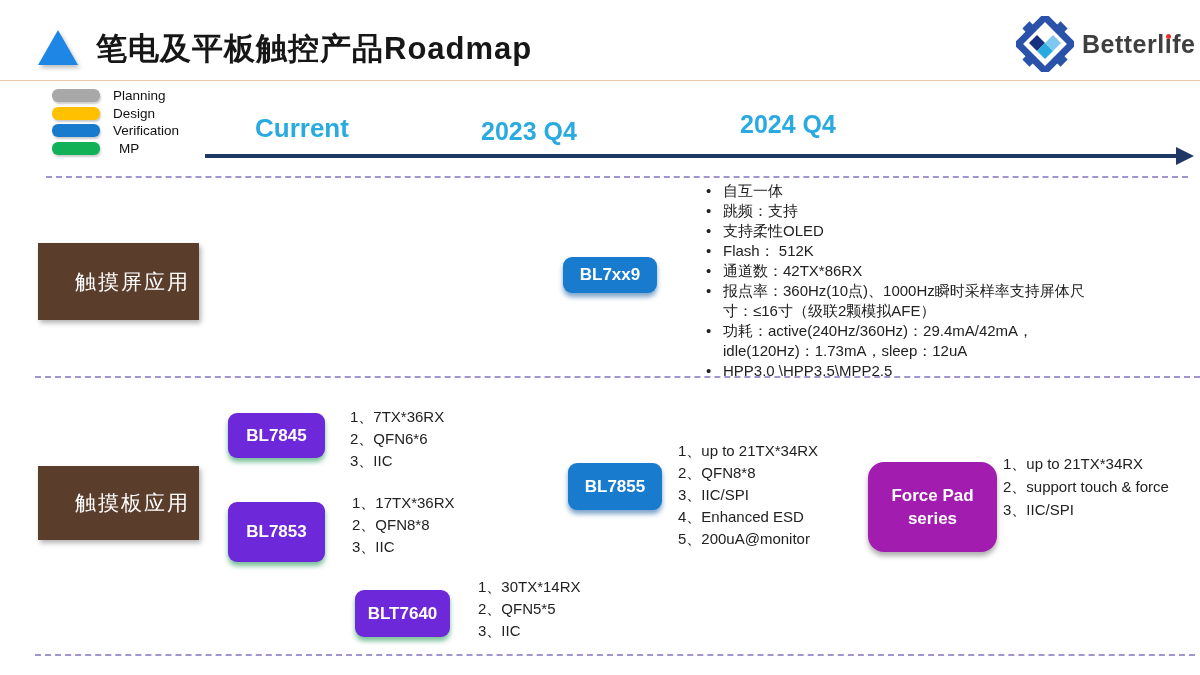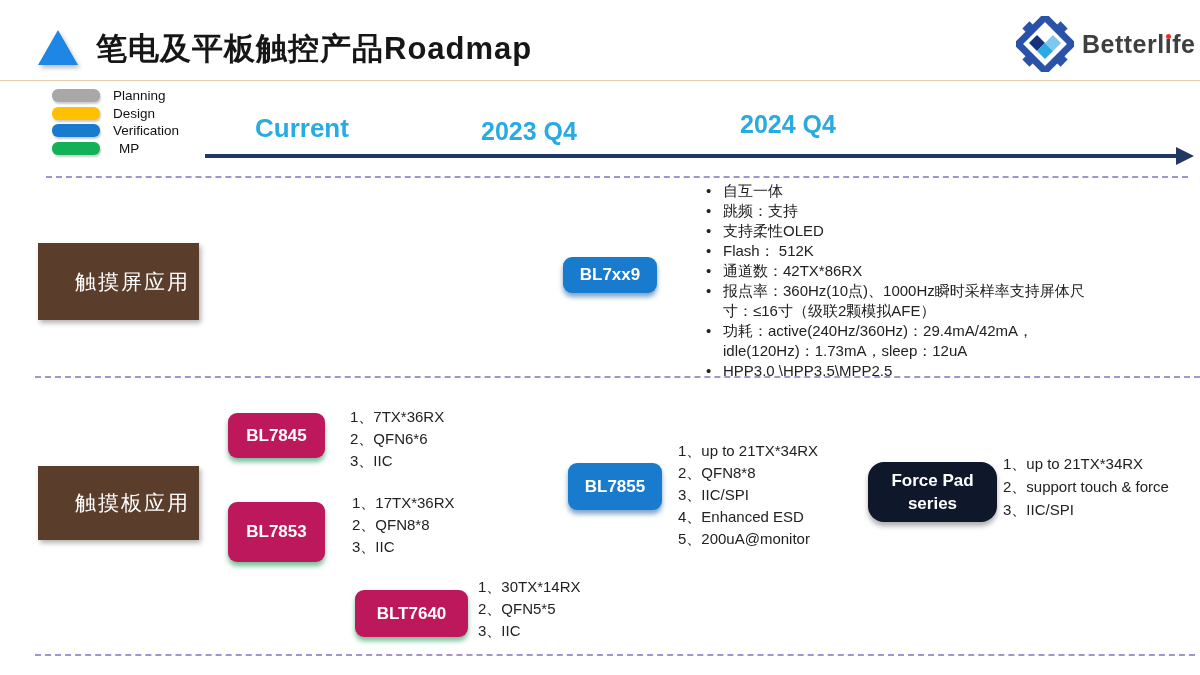--- a/index.html
+++ b/index.html
@@ -32,22 +32,22 @@
            border-left:18px solid #1f3864;border-top:9px solid transparent;border-bottom:9px solid transparent;}
 
   .dash{position:absolute;height:0;border-top:2px dashed #a294cf;}
 
   .rowlabel{position:absolute;background:#5b3d2b;color:#ffffff;display:flex;align-items:center;justify-content:center;
             font-size:21px;letter-spacing:2px;box-shadow:2px 3px 5px rgba(0,0,0,.3);padding-left:28px;}
 
   .chip{position:absolute;color:#ffffff;font-weight:bold;font-size:17px;display:flex;align-items:center;
         justify-content:center;text-align:center;border-radius:9px;}
   .chip.blue{background:#187bcd;box-shadow:0 4px 5px rgba(20,90,160,.55);}
-  .chip.green{background:#be185d;box-shadow:0 4px 5px rgba(10,140,70,.55);}
-  .chip.gray{background:#0f172a;border-radius:16px;box-shadow:0 4px 5px rgba(110,110,110,.55);line-height:23px;padding:1px 6px;}
+  .chip.green{background:#6d28d9;box-shadow:0 4px 5px rgba(10,140,70,.55);}
+  .chip.gray{background:#a21caf;border-radius:16px;box-shadow:0 4px 5px rgba(110,110,110,.55);line-height:23px;padding:16px 6px;}
 
   .bullets{position:absolute;left:703px;top:181px;width:404px;margin:0;padding:0;list-style:none;
            font-size:15px;line-height:20px;color:#222;}
   .bullets li{position:relative;padding-left:20px;}
   .bullets li::before{content:"\2022";position:absolute;left:3px;top:0;color:#222;}
 
   .specs{position:absolute;font-size:15px;line-height:22px;color:#222;}
   .specs div{white-space:nowrap;}
 </style>
 </head>
@@ -146,20 +146,20 @@
     <div>5、200uA@monitor</div>
   </div>
 
   <div class="chip gray" style="left:868px;top:462px;width:117px;height:58px">Force Pad series</div>
   <div class="specs" style="left:1003px;top:452px;line-height:23px">
     <div>1、up to 21TX*34RX</div>
     <div>2、support touch &amp; force</div>
     <div>3、IIC/SPI</div>
   </div>
 
-  <div class="chip green" style="left:355px;top:590px;width:113px;height:47px">BLT7640</div>
+  <div class="chip green" style="left:355px;top:590px;width:95px;height:47px">BLT7640</div>
   <div class="specs" style="left:478px;top:576px">
     <div>1、30TX*14RX</div>
     <div>2、QFN5*5</div>
     <div>3、IIC</div>
   </div>
 
 </div>
 
 </body></html>

